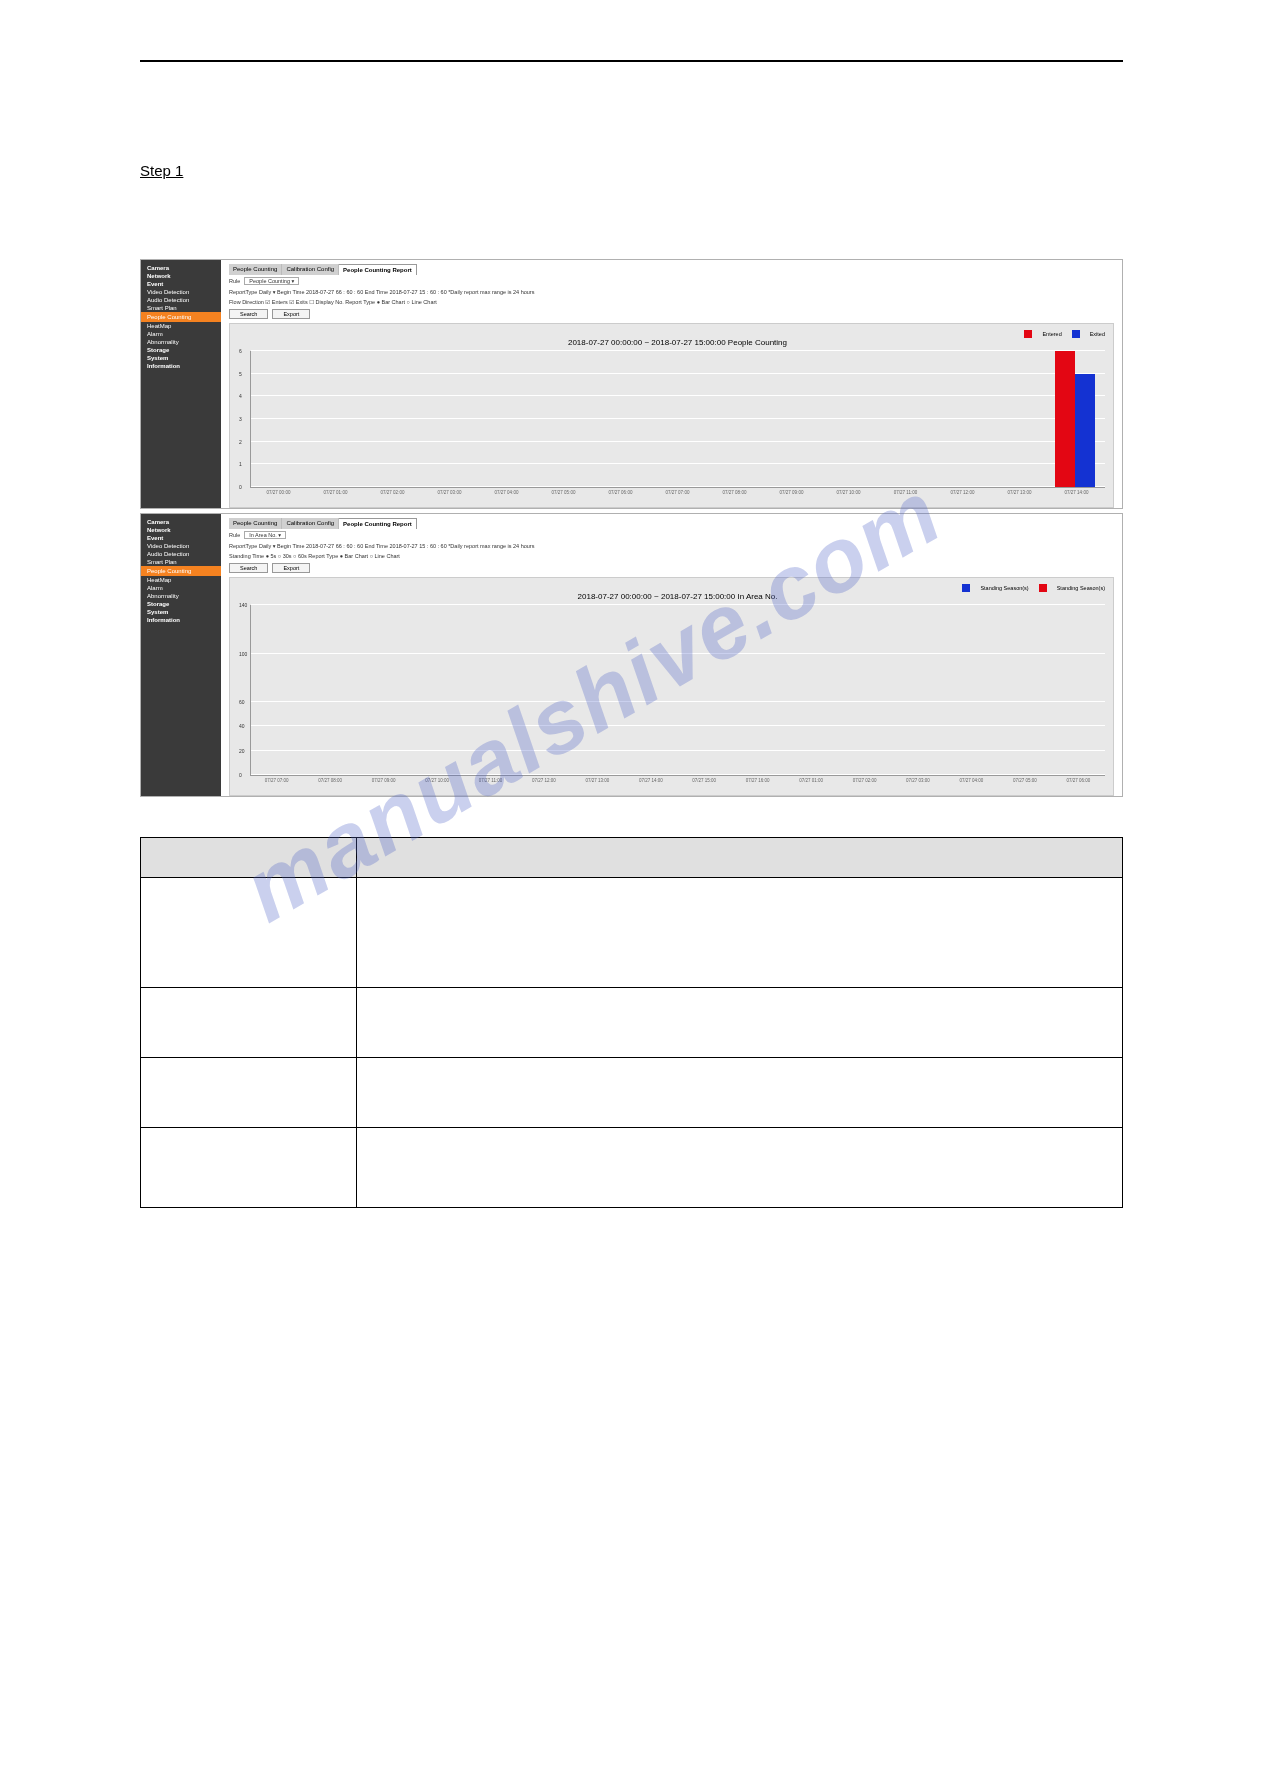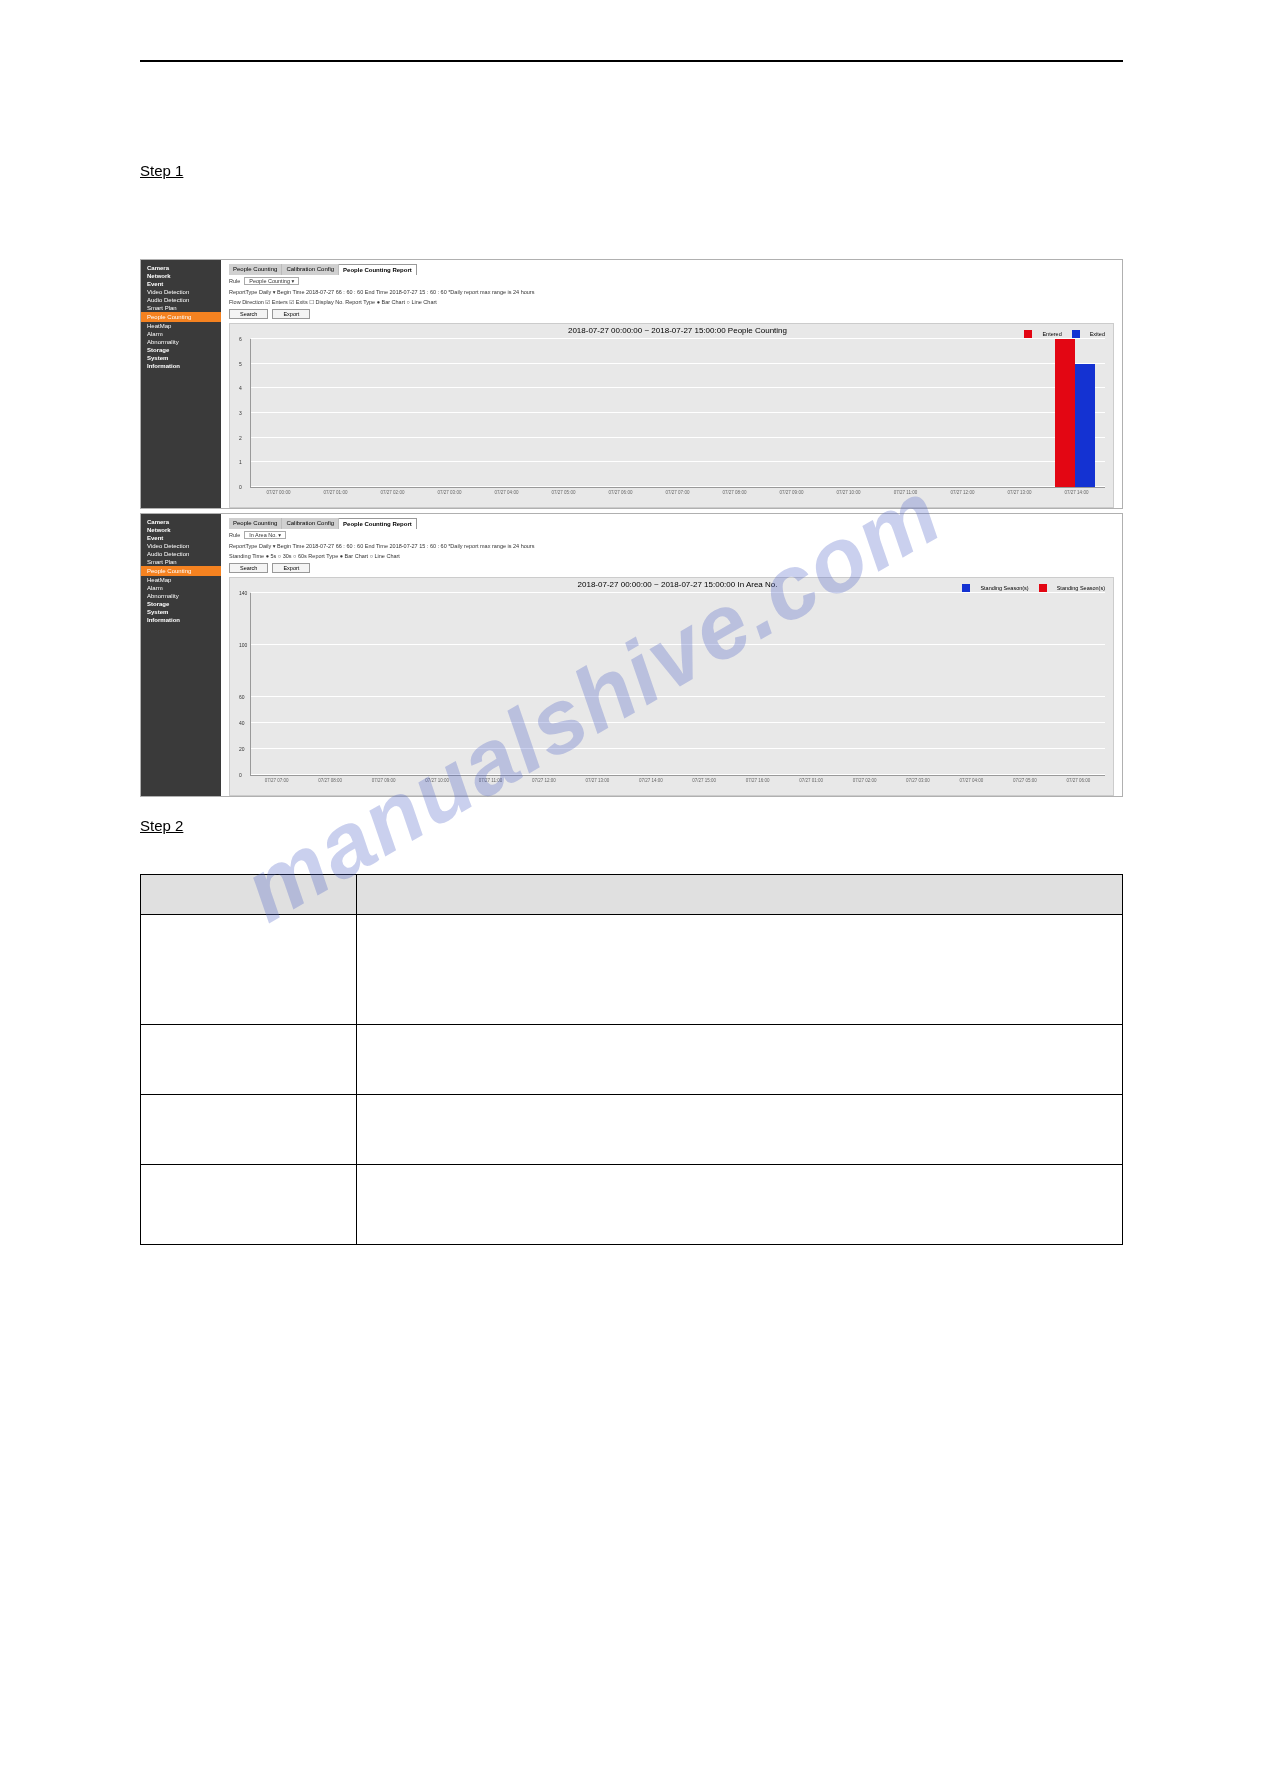--- a/index.html
+++ b/index.html
@@ -99,21 +99,21 @@
     font-size: 5.5px;
     padding: 1px 10px;
   }
   .chart-area {
     flex: 1;
     background: #e8e8e8;
     position: relative;
     border: 1px solid #ccc;
     display: flex;
     flex-direction: column;
-    padding: 0 8px 12px 20px;
+    padding: 12px 8px 12px 20px;
   }
   .chart-title {
     text-align: center;
     font-size: 8px;
     padding: 2px 0 4px 0;
   }
   .legend {
     position: absolute;
     top: 6px;
     right: 8px;
@@ -522,21 +522,20 @@
               <div>07/27 02:00</div>
               <div>07/27 03:00</div>
               <div>07/27 04:00</div>
               <div>07/27 05:00</div>
               <div>07/27 06:00</div>
             </div>
       </div>
     </div>
   </div>
 
-  <div class="step-heading step2-heading">Step 2</div>
 
   <table class="param-table">
     <thead>
       <tr>
         <td class="label"></td>
         <td></td>
       </tr>
     </thead>
     <tbody id="tbody">
           <tr class="r0">

